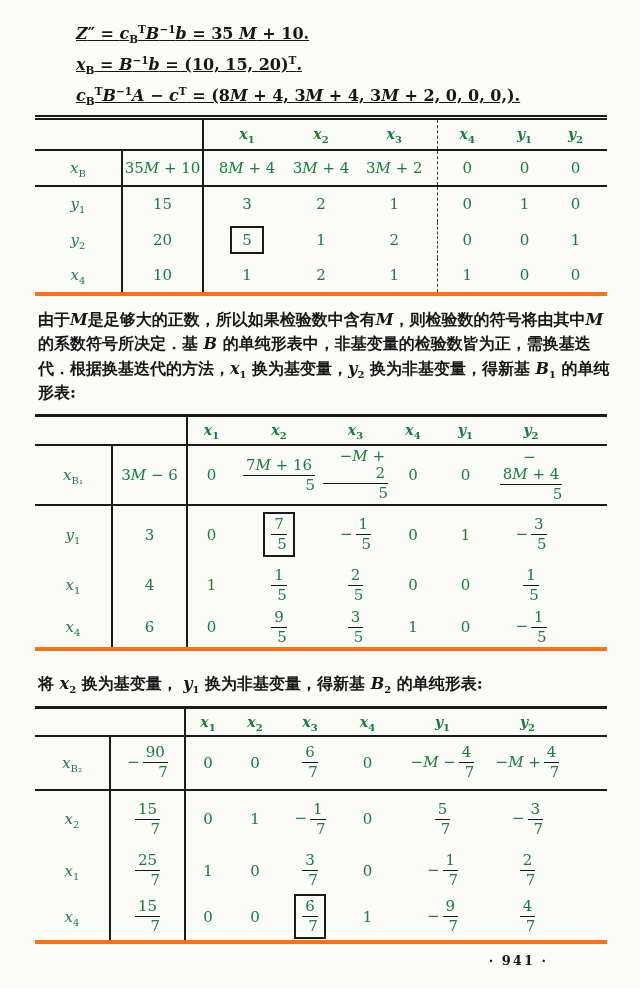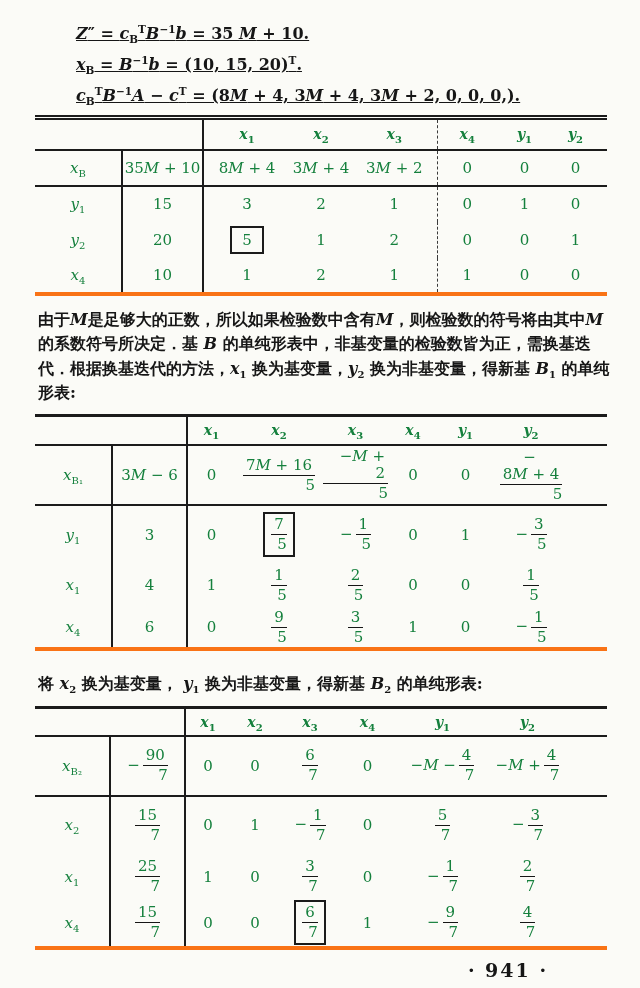--- a/index.html
+++ b/index.html
@@ -43,40 +43,40 @@
   #tb3 th:last-child,#tb3 td:last-child{padding-right:42px;}
 
   #tb1 thead tr{height:32px;}
   #tb1 tbody tr{height:36px;}
   #tb2 thead tr{height:30px;}
   #tb2 tbody tr:nth-child(1){height:60px;}
   #tb2 tbody tr:nth-child(2){height:58px;}
   #tb2 tbody tr:nth-child(3){height:44px;}
   #tb2 tbody tr:nth-child(4){height:42px;}
   #tb3 thead tr{height:28px;}
-  #tb3 tbody tr:nth-child(1){height:60px;}
+  #tb3 tbody tr:nth-child(1){height:54px;}
   #tb3 tbody tr:nth-child(2){height:58px;}
   #tb3 tbody tr:nth-child(3){height:46px;}
   #tb3 tbody tr:nth-child(4){height:48px;}
 
   
   .frac{display:inline-block;vertical-align:middle;text-align:right;line-height:1.12;}
   .frac .num{display:block;border-bottom:1.3px solid #161616;padding:0 3px 1px;}
   .frac .den{display:block;padding-top:1px;}
   .pre{margin-right:3px;}
   .pivot{display:inline-block;border:2px solid #1b1b1b;padding:2px 6px;}
   .pivot.pv{padding:3px 10px;}
 
   
   .para{margin:12px 28px 0 38px;font-size:16px;line-height:24.5px;font-weight:600;}
   .pline{white-space:nowrap;overflow:hidden;}
   .midtext{margin:20px 28px 0 38px;font-size:16px;line-height:25px;font-weight:600;white-space:nowrap;overflow:hidden;}
 
   
-  .pageno{margin-top:9px;padding-right:92px;text-align:right;font-size:19px;letter-spacing:2px;font-weight:600;}
+  .pageno{margin-top:9px;padding-right:92px;text-align:right;font-size:13px;letter-spacing:2px;font-weight:600;}
 </style>
 </head>
 <body>
 
 <div class="page">
 
   <div class="eqs">
     <div class="eq"><i>Z</i>″ = <i>c</i><sub>B</sub><sup>T</sup><i>B</i><sup>−1</sup><i>b</i> = 35 <i>M</i> + 10.</div>
     <div class="eq"><i>x</i><sub>B</sub> = <i>B</i><sup>−1</sup><i>b</i> = (10, 15, 20)<sup>T</sup>.</div>
     <div class="eq"><i>c</i><sub>B</sub><sup>T</sup><i>B</i><sup>−1</sup><i>A</i> − <i>c</i><sup>T</sup> = (8<i>M</i> + 4, 3<i>M</i> + 4, 3<i>M</i> + 2, 0, 0, 0,).</div>

